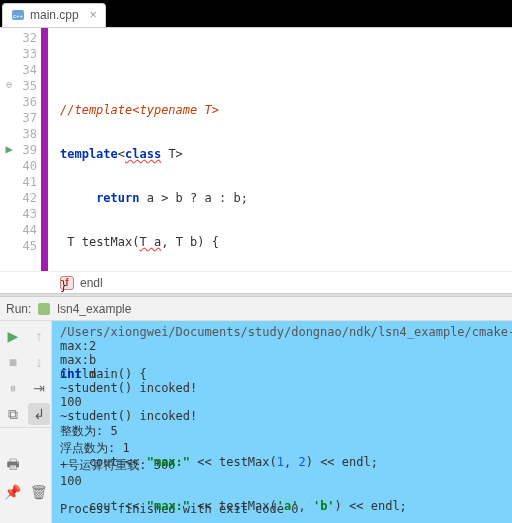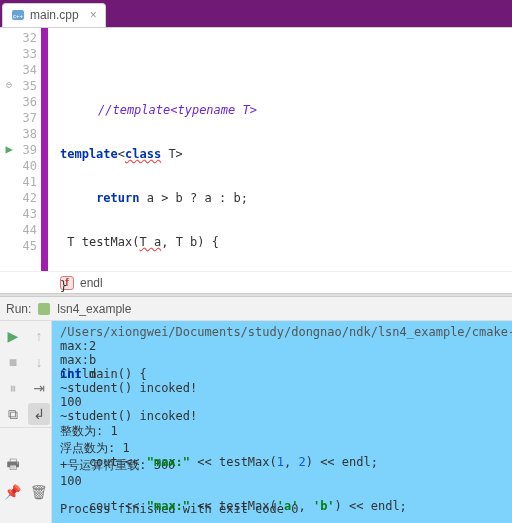--- a/index.html
+++ b/index.html
@@ -7,21 +7,21 @@
     font-family: -apple-system, "Segoe UI", sans-serif;
     font-size: 12px;
     background: #f2f2f2;
     color: #333;
     width: 512px;
     height: 523px;
     overflow: hidden;
   }
   .tab-strip {
     height: 28px;
-    background: #701a75;
+    background: #000000;
     border-bottom: 1px solid #d0d0d0;
     display: flex;
     align-items: stretch;
     position: relative;
   }
   .tab {
     display: flex;
     align-items: center;
     padding: 0 8px;
     background: #fff;
@@ -70,21 +70,21 @@
   .code {
     flex: 1;
     font-family: "Menlo","Consolas",monospace;
     font-size: 12px;
     white-space: pre;
     padding-top: 2px;
     position: relative;
   }
   .line { height: 16px; line-height: 16px; padding-left: 12px; position:relative; }
   .kw { color: #0033b3; font-weight: bold; }
-  .com { color: #6d28d9; font-style: italic; margin-left: 38px; }
+  .com { color: #c2410c; font-style: italic; }
   .str { color: #067d17; font-weight: bold; }
   .num { color: #1750eb; }
   .ch  { color: #067d17; font-weight: bold;}
   .fn  { color: #333; }
   .wavy { text-decoration: underline wavy #e05555; }
   .struct-bar {
     height: 22px;
     background: #fff;
     border-top:1px solid #eee;
     font-size:12px;
@@ -227,21 +227,21 @@
         <div class="tbtn" style="color:#777;">📌</div>
         <div class="tbtn" style="color:#777;">🗑</div>
       </div>
       <div class="console"><span class="path">/Users/xiongwei/Documents/study/dongnao/ndk/lsn4_example/cmake-b</span>
 <span>max:2</span>
 <span>max:b</span>
 <span>Child</span>
 <span>~student() incoked!</span>
 <span>100</span>
 <span>~student() incoked!</span>
-<span>整数为: 1</span>
+<span>整数为: 5</span>
 <span>浮点数为: 1</span>
 <span>+号运算符重载: 300</span>
 <span>100</span>
 
 <span>Process finished with exit code 0</span></div>
     </div>
   </div>
 </div>
 
 </body></html>

